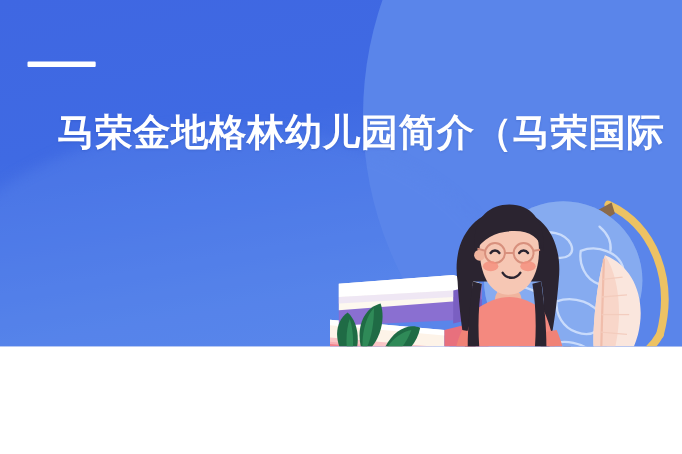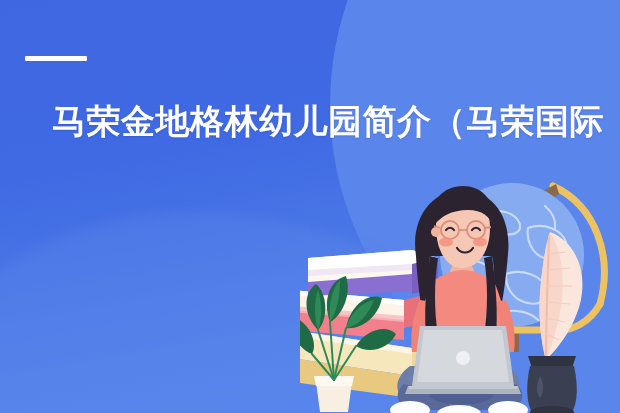--- a/index.html
+++ b/index.html
@@ -4,21 +4,21 @@
 <title>Article Cover</title>
 <style>
   html, body {
     margin: 0;
     padding: 0;
     background: #ffffff;
   }
   #cover {
     position: relative;
     width: 620px;
-    height: 413px;
+    height: 315px;
     overflow: hidden;
     font-family: "Liberation Sans", "DejaVu Sans", sans-serif;
     background: #3d68e0;
   }
   
   .bg-base {
     position: absolute;
     inset: 0;
     background: linear-gradient(170deg, #3f67e2 0%, #3f6ae3 35%, #5382ea 75%, #5b88ec 100%);
   }

